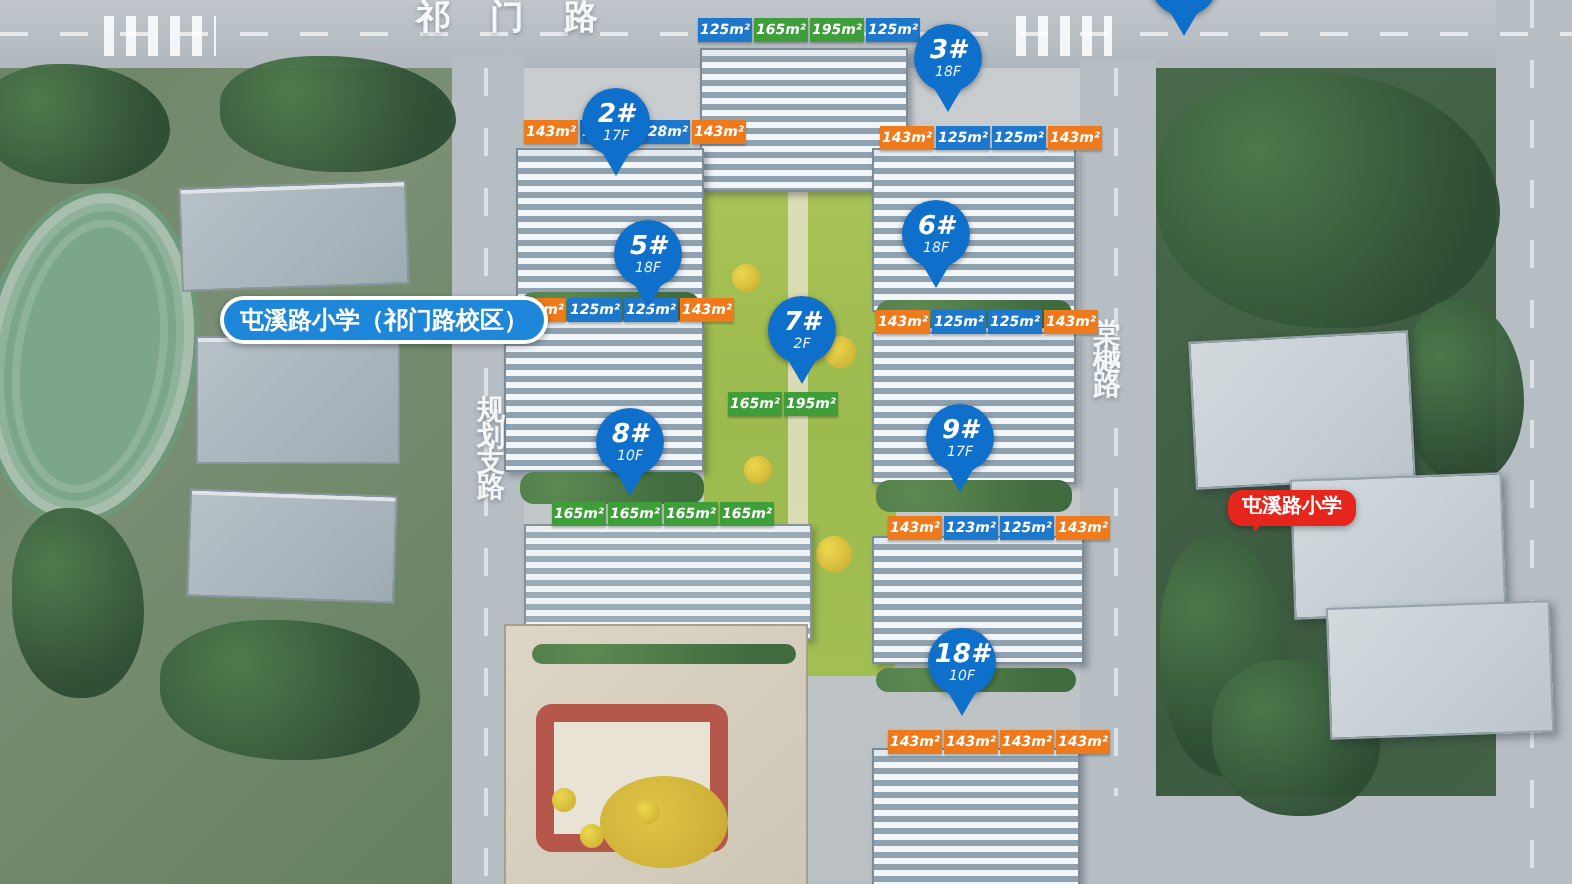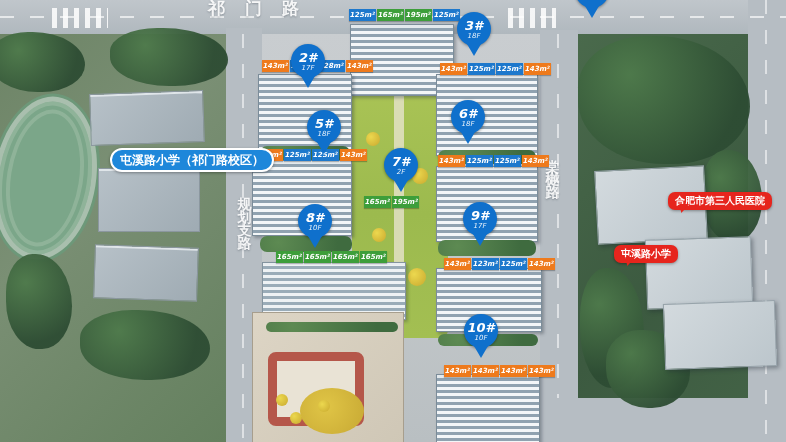--- a/index.html
+++ b/index.html
@@ -145,21 +145,20 @@
   <div class="abs forest" style="left:606px;top:330px;width:84px;height:78px;"></div>
   <div class="abs bigroof" style="left:596px;top:168px;width:108px;height:72px;transform:rotate(-3deg);"></div>
   <div class="abs bigroof" style="left:646px;top:238px;width:104px;height:68px;transform:rotate(-2deg);"></div>
   <div class="abs bigroof" style="left:664px;top:302px;width:110px;height:64px;transform:rotate(-2deg);"></div>
 
   <div class="abs rlabel rlabel-h" style="left:208px;top:-3px;">祁门路</div>
   <div class="abs rlabel rlabel-v" style="left:236px;top:186px;">规划支路</div>
   <div class="abs rlabel rlabel-v" style="left:544px;top:148px;">棠樾路</div>
 
   <div class="abs pill" style="left: 110px; top: 148px; background-color: rgb(30, 135, 218);">屯溪路小学（祁门路校区）</div>
-  <div class="abs bubble" style="left: 668px; top: 192px; background-color: rgb(230, 37, 29);">合肥市第三人民医院</div>
   <div class="abs bubble" style="left: 614px; top: 245px; background-color: rgb(230, 37, 29);">屯溪路小学</div>
 
   <div class="abs units" style="left:349px;top:9px;">
     <span class="u" style="background-color: rgb(29, 120, 204);">125m²</span>
     <span class="u" style="background-color: rgb(61, 158, 58);">165m²</span>
     <span class="u" style="background-color: rgb(61, 158, 58);">195m²</span>
     <span class="u" style="background-color: rgb(29, 120, 204);">125m²</span>
   </div>
   <div class="abs units" style="left:262px;top:60px;">
     <span class="u" style="background-color: rgb(238, 122, 28);">143m²</span>
@@ -252,21 +251,21 @@
   </div>
   <div class="abs pin" style="left:462px;top:202px;">
     <div class="pin-head" style="background-color: rgb(15, 112, 204);">
       <div class="pin-num">9#</div>
       <div class="pin-floors">17F</div>
     </div>
     <div class="pin-tail"></div>
   </div>
   <div class="abs pin" style="left:463px;top:314px;">
     <div class="pin-head" style="background-color: rgb(15, 112, 204);">
-      <div class="pin-num">10#</div>
+      <div class="pin-num">18#</div>
       <div class="pin-floors">10F</div>
     </div>
     <div class="pin-tail"></div>
   </div>
 
   <div class="abs pin" style="left:574px;top:-26px;">
     <div class="pin-head" style="background-color: rgb(15, 112, 204);"></div>
     <div class="pin-tail"></div>
   </div>
 

